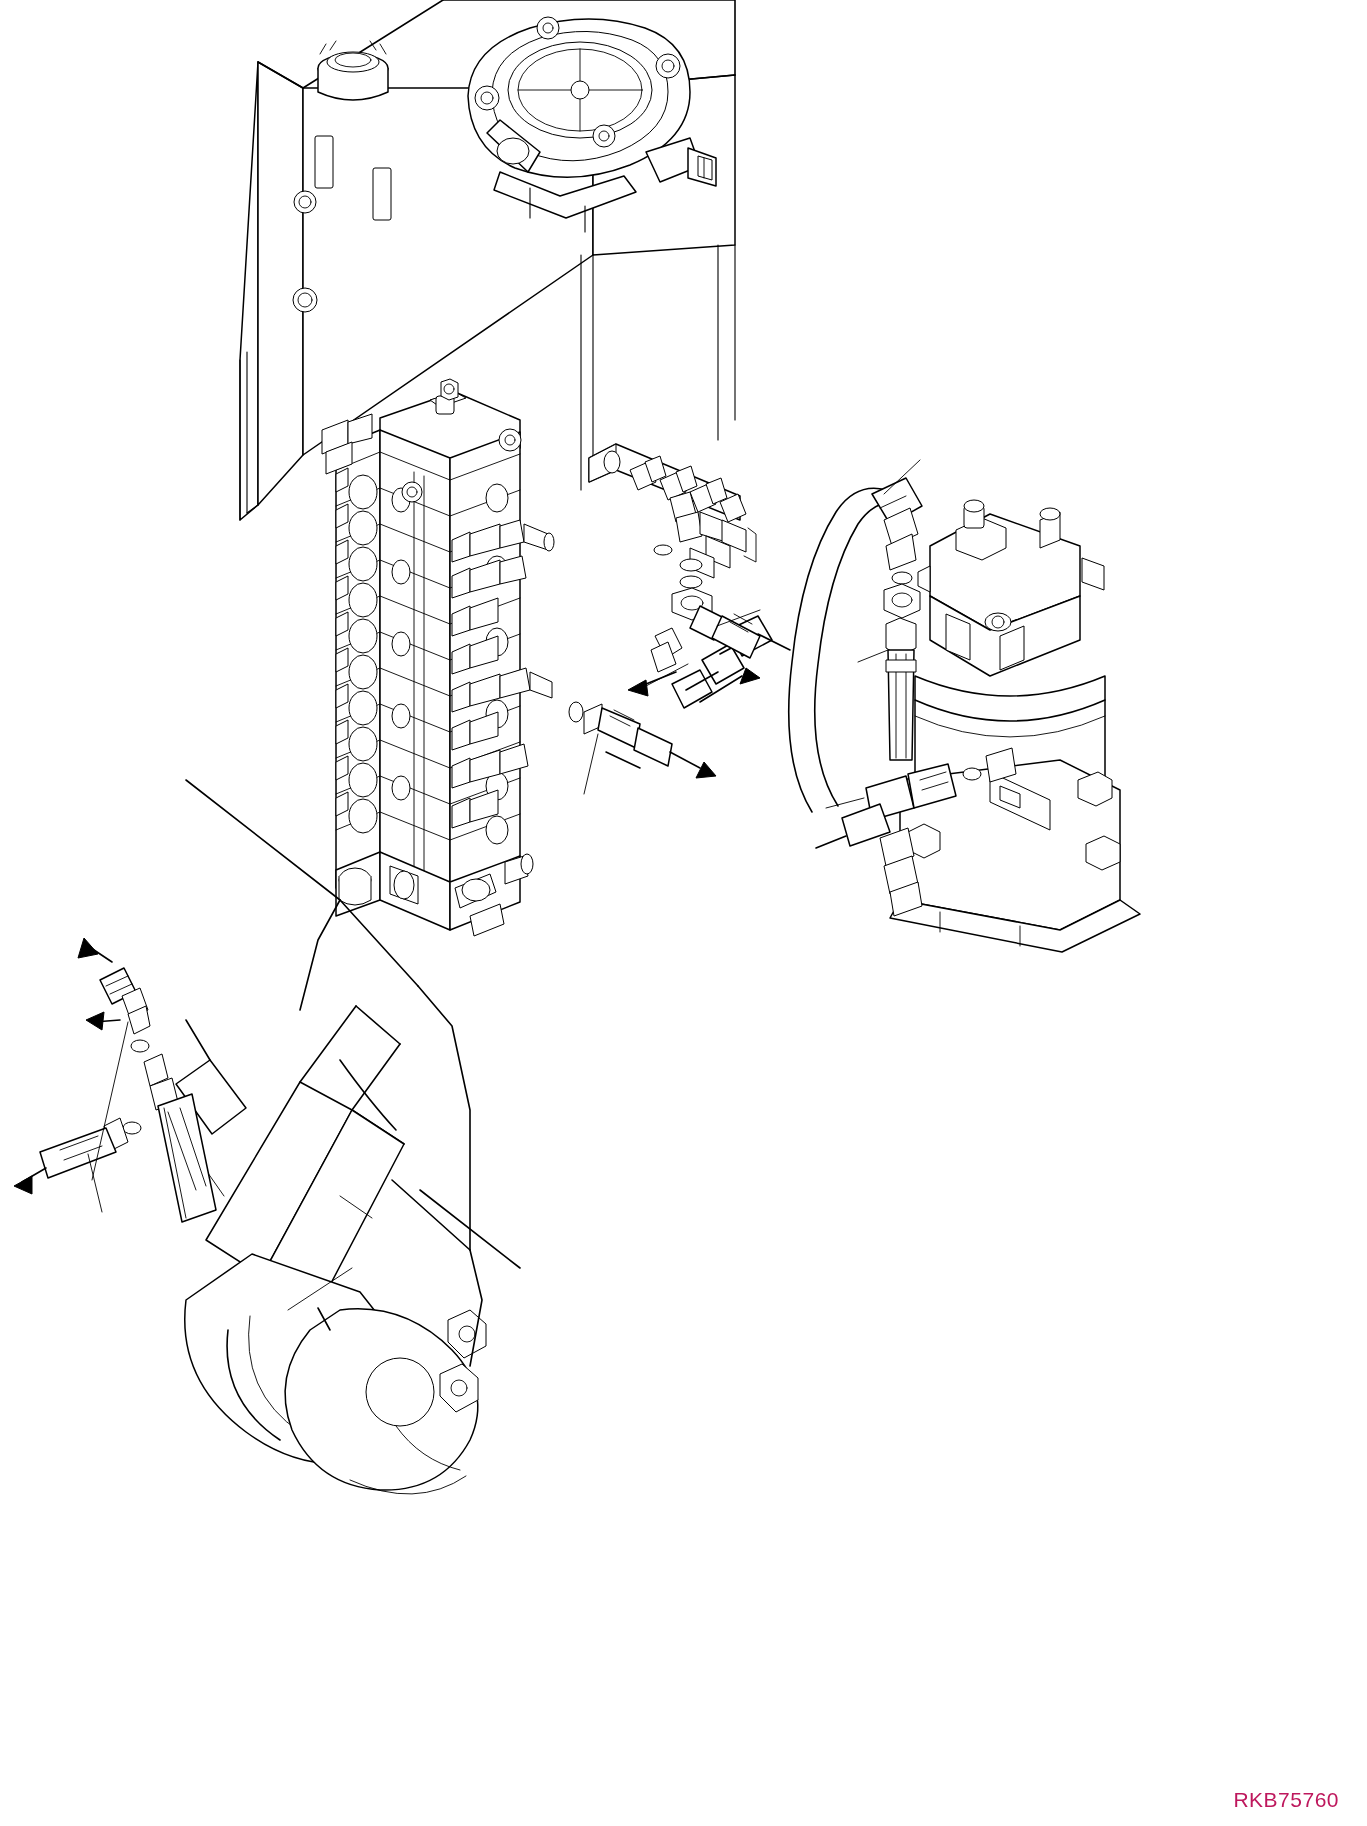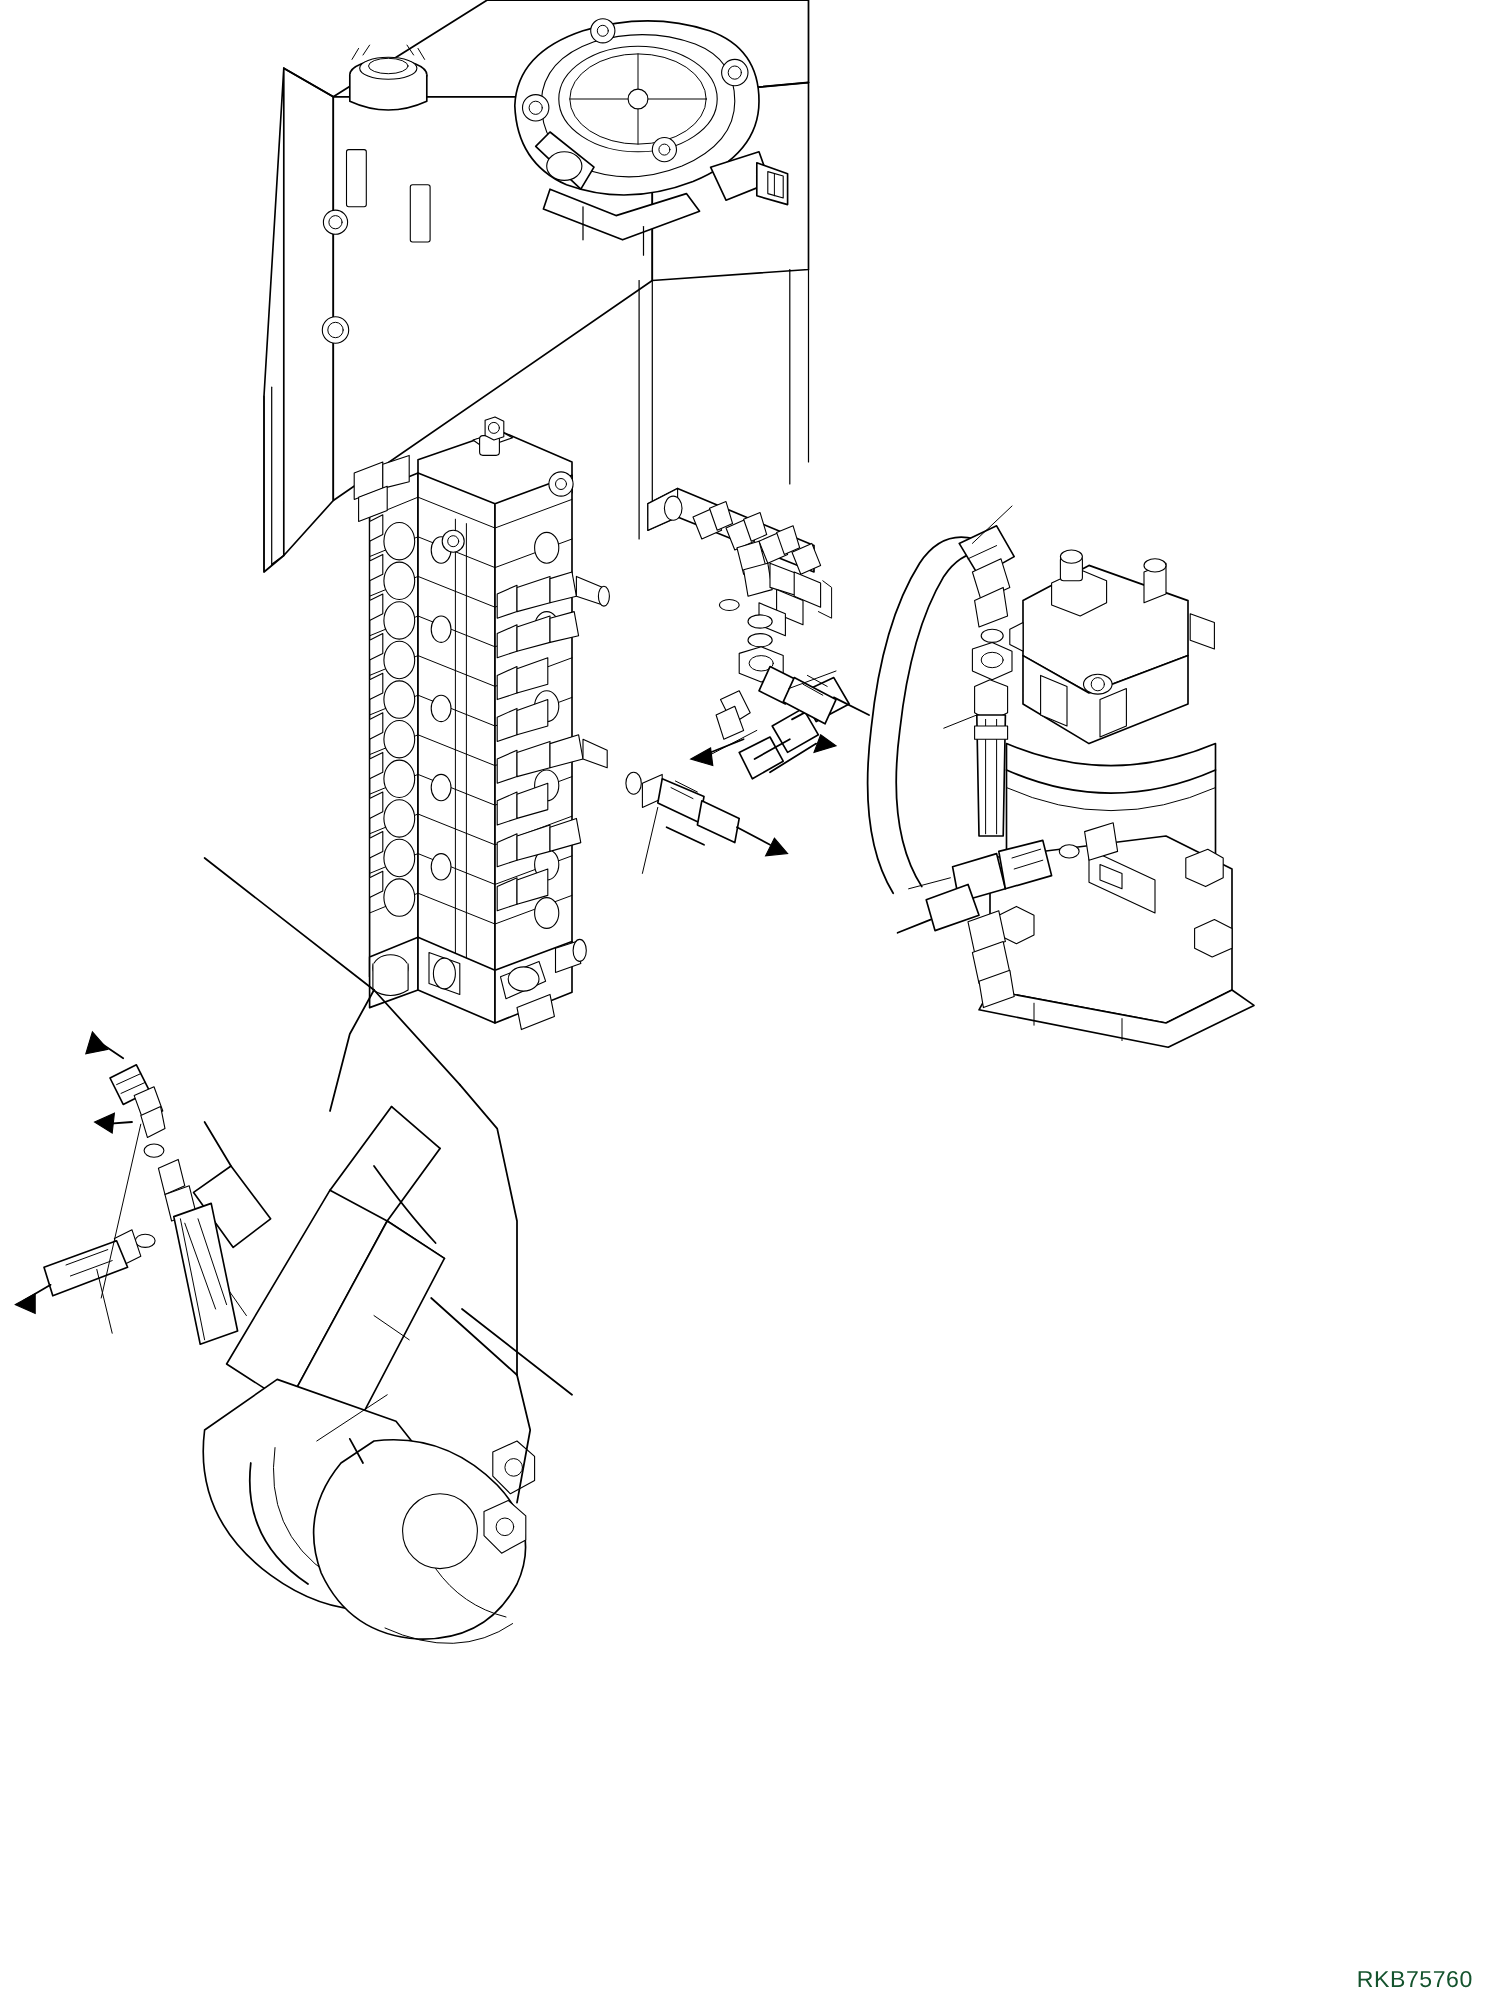--- a/index.html
+++ b/index.html
@@ -24,21 +24,21 @@
     width: 1367px;
     height: 1826px;
   }
   #part-number {
     position: absolute;
     right: 28px;
     bottom: 14px;
     font-family: "Liberation Sans", sans-serif;
     font-size: 21px;
     letter-spacing: 0.5px;
-    color: #14532d;
+    color: #be185d;
     font-weight: 400;
   }
   .ln { fill: none; stroke: #000000; stroke-width: 1.6; stroke-linejoin: round; stroke-linecap: round; }
   .ln-thin { fill: none; stroke: #000000; stroke-width: 1.1; stroke-linejoin: round; stroke-linecap: round; }
   .ln-hair { fill: none; stroke: #000000; stroke-width: 0.9; stroke-linejoin: round; stroke-linecap: round; }
   .fillw { fill: #ffffff; stroke: #000000; stroke-width: 1.5; stroke-linejoin: round; }
   .fillw-thin { fill: #ffffff; stroke: #000000; stroke-width: 1.0; stroke-linejoin: round; }
   .arrowhead { fill: #000000; stroke: #000000; stroke-width: 1; }
 </style>
 </head>

